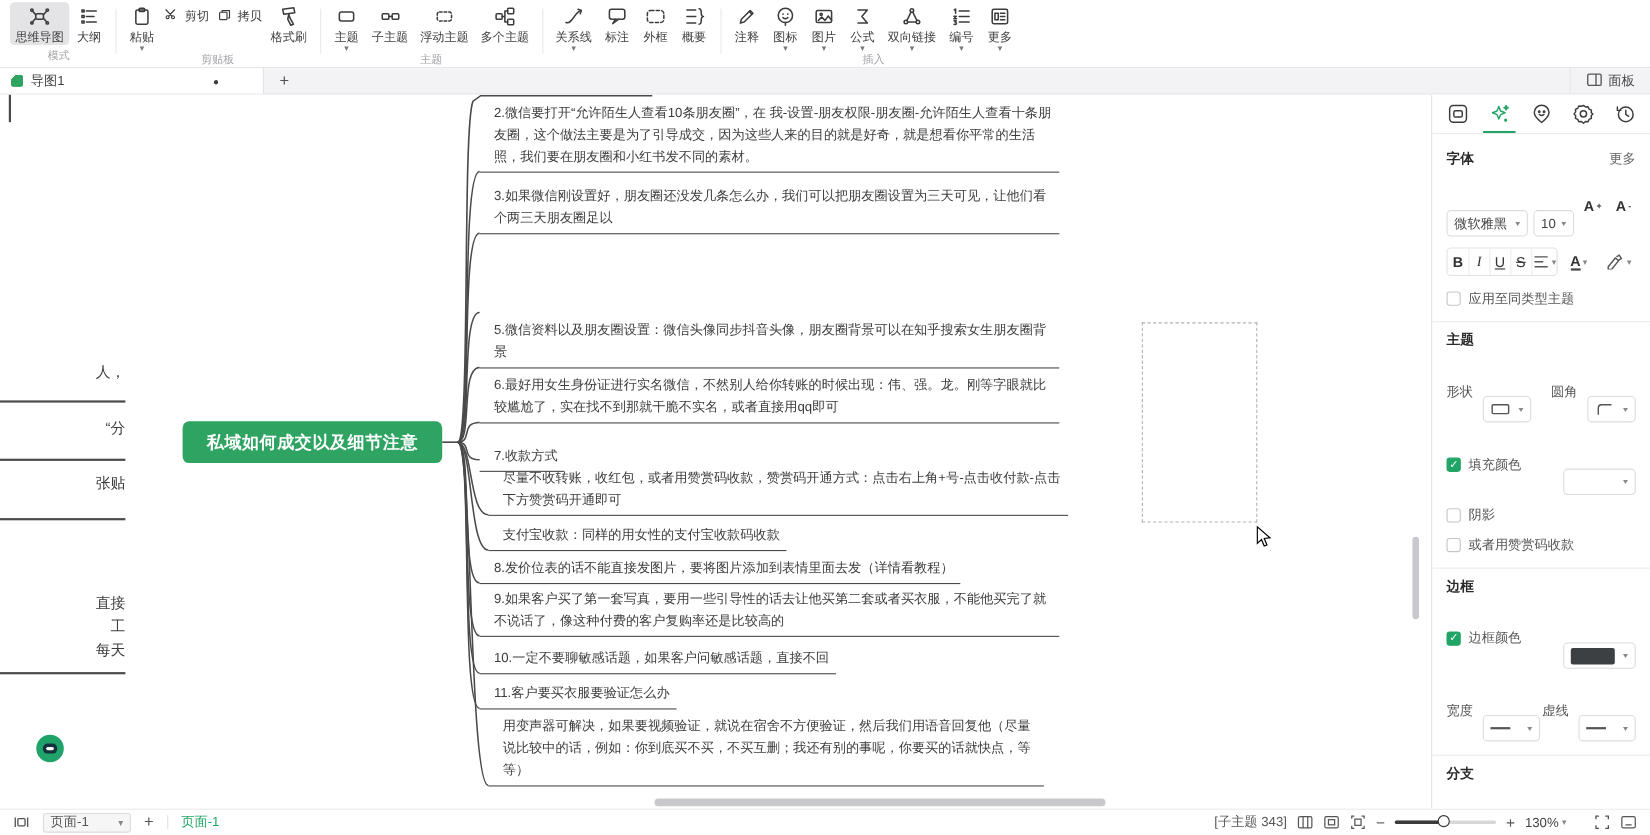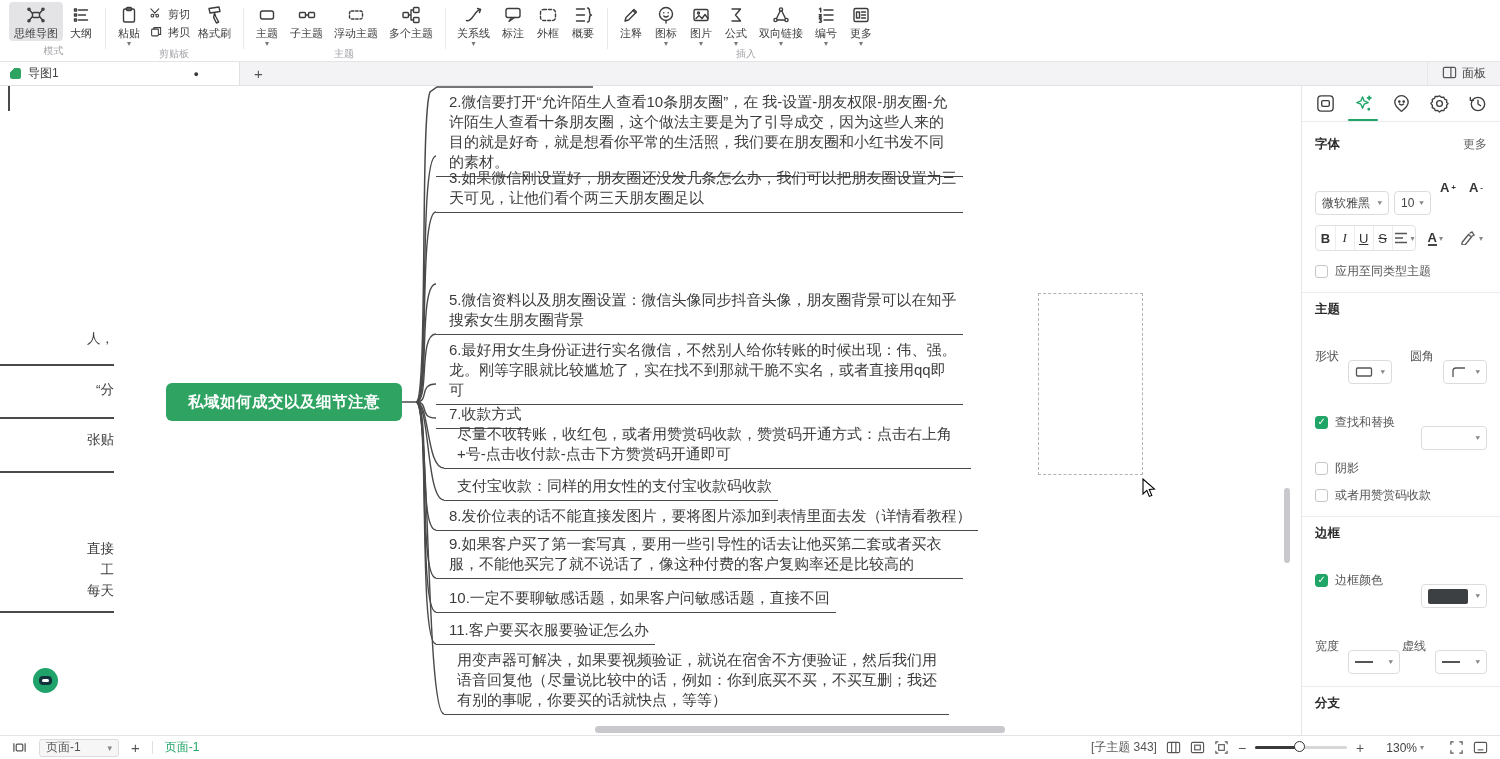--- a/index.html
+++ b/index.html
@@ -9,42 +9,42 @@
   .toolbar { display:flex; align-items:stretch; height:62px; background:#fff; border-bottom:1px solid #e4e4e6; padding:0 2px; }
   .tgroup { display:flex; flex-direction:column; align-items:center; padding:2px 7px 0; position:relative; }
   .tgroup:not(:first-child)::before { content:''; position:absolute; left:0; top:8px; bottom:12px; width:1px; background:#e9e9eb; }
   .tbtns { display:flex; align-items:flex-start; gap:1px; flex:1; }
   .tbtn { display:flex; flex-direction:column; align-items:center; padding:3px 5px 0; border-radius:4px; min-width:34px; cursor:default; }
   .tbtn.active { background:#e4e4e7; }
   .ticon { width:20px; height:20px; display:block; }
   .ticon svg { width:100%; height:100%; stroke:#3c3c3c; fill:none; stroke-width:1.4; stroke-linecap:round; stroke-linejoin:round; }
   .tlabel { font-size:11px; color:#3d3d3d; margin-top:1px; white-space:nowrap;text-align:center; }
   .tcaret { font-size:8px; color:#777; line-height:6px; }
-  .tsmallcol { display:flex; flex-direction:column; gap:3px; padding-top:5px; }
+  .tsmallcol { display:flex; flex-direction:row; gap:3px; padding-top:5px; }
   .tsmall { display:flex; align-items:center; gap:4px; font-size:11px; color:#3d3d3d; padding:0 2px; }
   .tsmall .ticon { width:15px; height:15px; }
   .tgrouplabel { font-size:10px; color:#a3a3a8; margin:auto 0 3px; }
 
   
   .tabbar { display:flex; align-items:center; height:24px; background:#f3f3f5; border-bottom:1px solid #e2e2e4; font-size:12px; color:#444; }
   .doc-tab { display:flex; align-items:center; gap:7px; width:240px; height:100%; background:#fff; border-right:1px solid #e2e2e4; padding:0 10px; }
   .doc-tab .dot { margin-left:auto; color:#3a3a3a; font-size:9px; margin-right:30px; }
   .tab-add { font-size:15px; color:#555; padding:0 14px; }
   .tab-doc-icon { width:11px; height:11px; background:#2fa362; border-radius:2.5px;
       background-image:linear-gradient(135deg, rgba(255,255,255,.95) 3px, transparent 3px); }
   .panel-btn { margin-left:auto; display:flex; align-items:center; gap:5px; padding:0 14px; border-left:1px solid #e6e6e8; height:100%; }
   .mini-icon svg { width:15px; height:15px; stroke:#555; fill:none; stroke-width:1.3; }
 
   
   .workspace { position:relative; width:1500px; height:649px; background:#fff; overflow:hidden; }
   .links { position:absolute; left:0; top:0; pointer-events:none; }
   .central-topic { position:absolute; left:166px; top:297px; width:236px; height:38px; background:#2fa362;
       border-radius:6px; color:#fff; font-size:15.5px; font-weight:bold; letter-spacing:.5px;
       display:flex; align-items:center; justify-content:center; }
-  .topic { position:absolute; left:436px; font-size:15px; line-height:20px; color:#3c3c3c;
+  .topic { position:absolute; left:436px; font-size:12px; line-height:20px; color:#3c3c3c;
       border-bottom:1.6px solid #4a4a4a; padding:2px 6px 4px 13px; }
   .topic.child { left:444px; }
   .frag { position:absolute; left:0; width:114px; font-size:13.5px; line-height:21px; color:#3c3c3c; text-align:right; }
   .fragline { position:absolute; left:0; width:114px; height:1.6px; background:#4a4a4a; }
   .edge-tick { position:absolute; left:8px; top:0; width:1.6px; height:25px; background:#4a4a4a; }
   .dashed-box { position:absolute; left:1038px; top:207px; width:105px; height:182px; border:1.5px dashed #b3b3b6; }
   .assistant { position:absolute; left:33px; top:582px; width:25px; height:25px; border-radius:50%;
       background:#1fa36b; display:flex; align-items:center; justify-content:center; }
   .assistant .face { width:13px; height:9px; background:#12333b; border-radius:4px; position:relative; }
   .assistant .face::before { content:''; position:absolute; left:3px; top:3px; width:7px; height:3px; background:#fff; border-radius:2px; }
@@ -87,21 +87,21 @@
   .statusbar { display:flex; align-items:center; height:24px; background:#fff; border-top:1px solid #e4e4e6; font-size:12px; color:#555; padding:0 12px; }
   .statusbar .mini-icon { display:flex; align-items:center; }
   .page-sel { display:inline-flex; align-items:center; justify-content:space-between; width:80px; height:18px;
       border:1px solid #dcdcde; border-radius:3px; background:#f6f6f7; padding:0 6px; margin:0 12px; }
   .status-div { width:1px; height:13px; background:#e0e0e2; margin:0 12px; }
   .page-tab-active { color:#21a567; }
   .status-right { margin-left:auto; display:flex; align-items:center; gap:9px; }
   .zoom-track { position:relative; width:92px; height:2.5px; background:#d7d7d9; border-radius:2px; }
   .zoom-track .fill { position:absolute; left:0; top:0; height:100%; width:44px; background:#3a3a3a; border-radius:2px; }
   .zoom-track .knob { position:absolute; left:39px; top:-5px; width:11px; height:11px; border-radius:50%; background:#fff; border:1.6px solid #333; }
-  .zoom-pct { display:flex; align-items:center; gap:3px; color:#444;margin-left:13px; }
+  .zoom-pct { display:flex; align-items:center; gap:3px; color:#444; }
 </style>
 </head>
 <body>
 
 <div class="toolbar" id="toolbar">
     <div class="tgroup">
       <div class="tbtns">
         <div class="tbtn active">
           <span class="ticon"><svg viewBox="0 0 20 20">
               <rect x="6.5" y="7.5" width="7" height="5" rx="1.2"></rect>
@@ -489,21 +489,21 @@
         <span>圆角</span>
         <span class="sel" style="width:44px; margin-left:9px;">
           <span class="glyph-svg"><svg viewBox="0 0 18 14">
                 <path d="M3 12V6a3 3 0 0 1 3-3h9"></path>
               </svg></span>
           <span class="caret">▾</span>
         </span>
       </div>
       <div class="sb-row">
         <span class="cb checked"></span>
-        <span>查找和替换</span>
+        <span>填充颜色</span>
         <span class="spacer"></span>
         <span class="sel" style="width:66px;">
           <span></span>
             <span class="caret">▾</span>
         </span>
       </div>
       <div class="sb-row">
         <span class="cb"></span>
         <span>阴影</span>
       </div>

